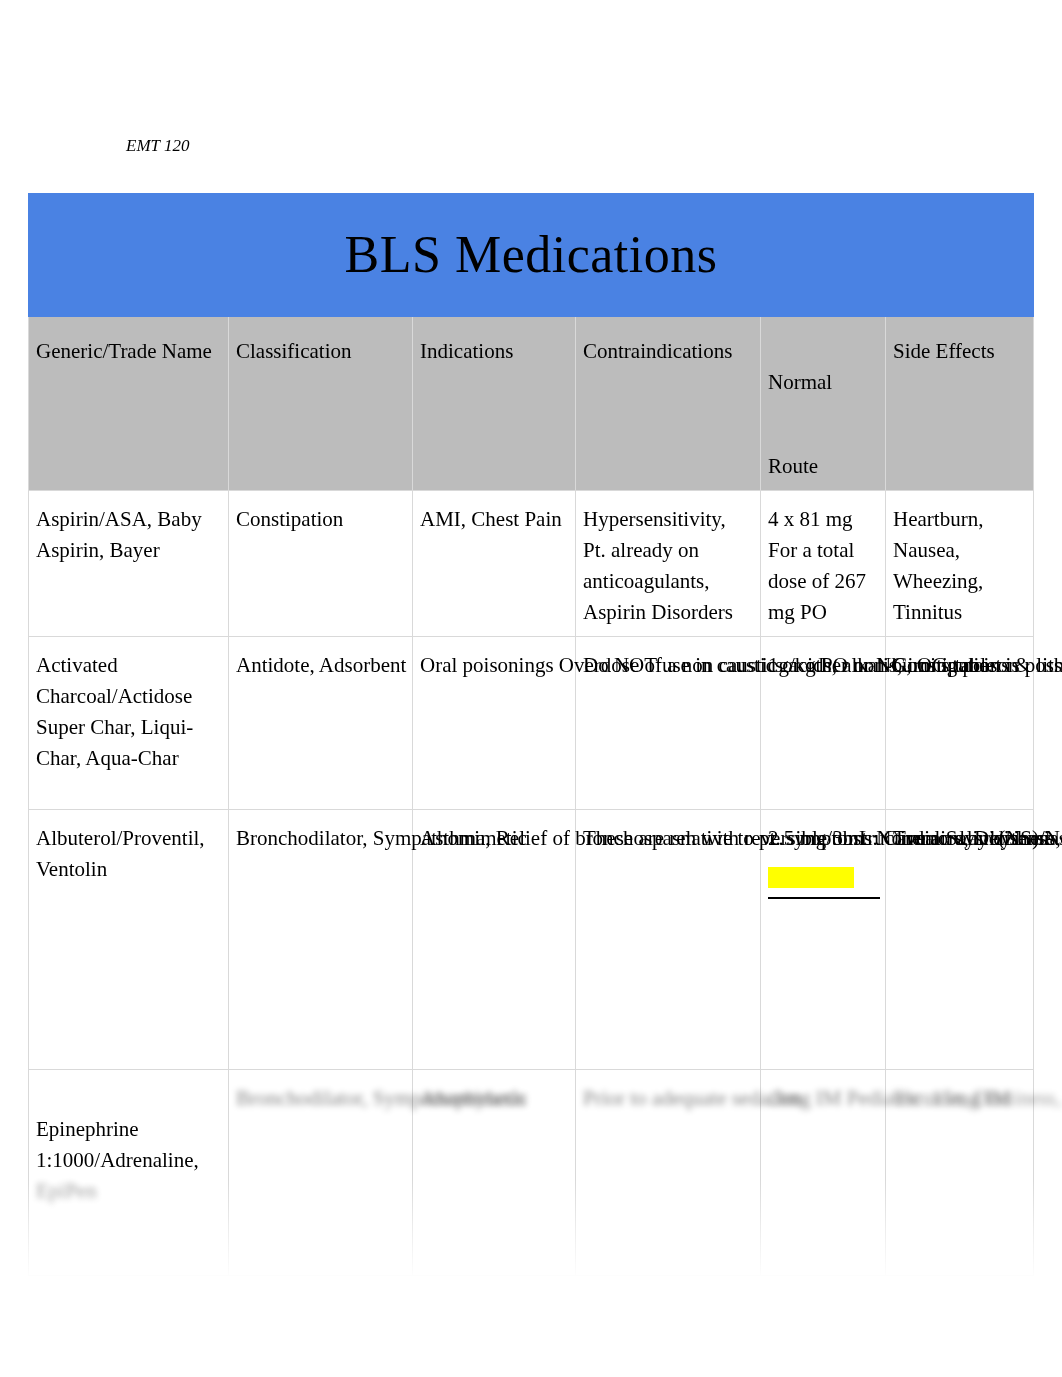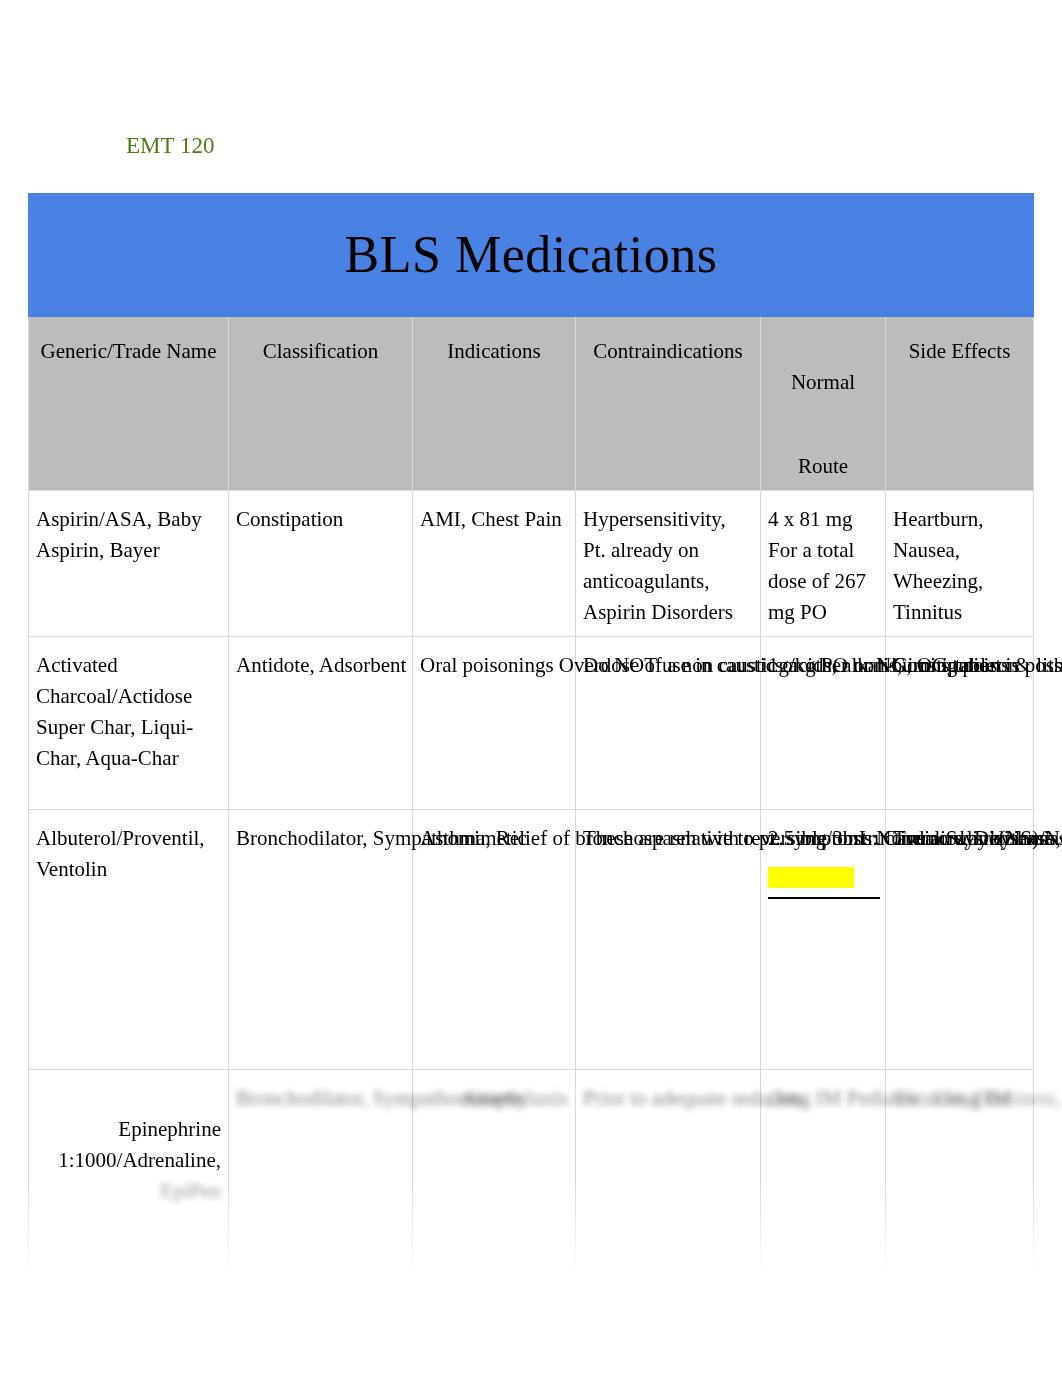--- a/index.html
+++ b/index.html
@@ -19,24 +19,25 @@
     position: absolute;
     left: 0; top: 0;
     width: 1062px;
     height: 1377px;
     background: #ffffff;
   }
   .doc-label {
     position: absolute;
     left: 126px;
     top: 130px;
-    font-size: 23px;
+    font-size: 17px;
     line-height: 32px;
-    color: #4d7c0f;
+    color: #000000;
     white-space: nowrap;
+    font-style: italic;
   }
   .table-wrap {
     position: absolute;
     left: 28px;
     top: 176px;
     width: 1005px;
   }
   table.meds {
     border-collapse: collapse;
     table-layout: fixed;
@@ -58,21 +59,21 @@
   }
   .title-text {
     font-size: 52px;
     line-height: 60px;
     letter-spacing: 0.5px;
     color: #000000;
     font-weight: normal;
   }
   thead.colhead th {
     background: #bcbcbc;
-    text-align: center;
+    text-align: left;
     font-weight: normal;
     height: 146px;
     vertical-align: top !important;
   }
   .cellpad {
     padding: 19px 7px 8px 7px;
     font-size: 21px;
     line-height: 31px;
     white-space: pre-line;
     overflow: visible;
@@ -91,21 +92,21 @@
   col.c0 { width: 200px; }
   col.c1 { width: 184px; }
   col.c2 { width: 163px; }
   col.c3 { width: 185px; }
   col.c4 { width: 125px; }
   col.c5 { width: 148px; }
 
   tr.r-aspirin td { height: 144px; }
   tr.r-charcoal td { height: 172px; }
   tr.r-albuterol td { height: 259px; }
-  tr.r-epi td { height: 205px; text-align: right; }
+  tr.r-epi td { height: 205px; }
   .hl-wrap {
     display: block;
     margin-top: 12px;
     width: 112px;
     border-bottom: 2px solid #000;
   }
   .hl-inner {
     display: inline-block;
     background: #ffff00;
     width: 86px;

